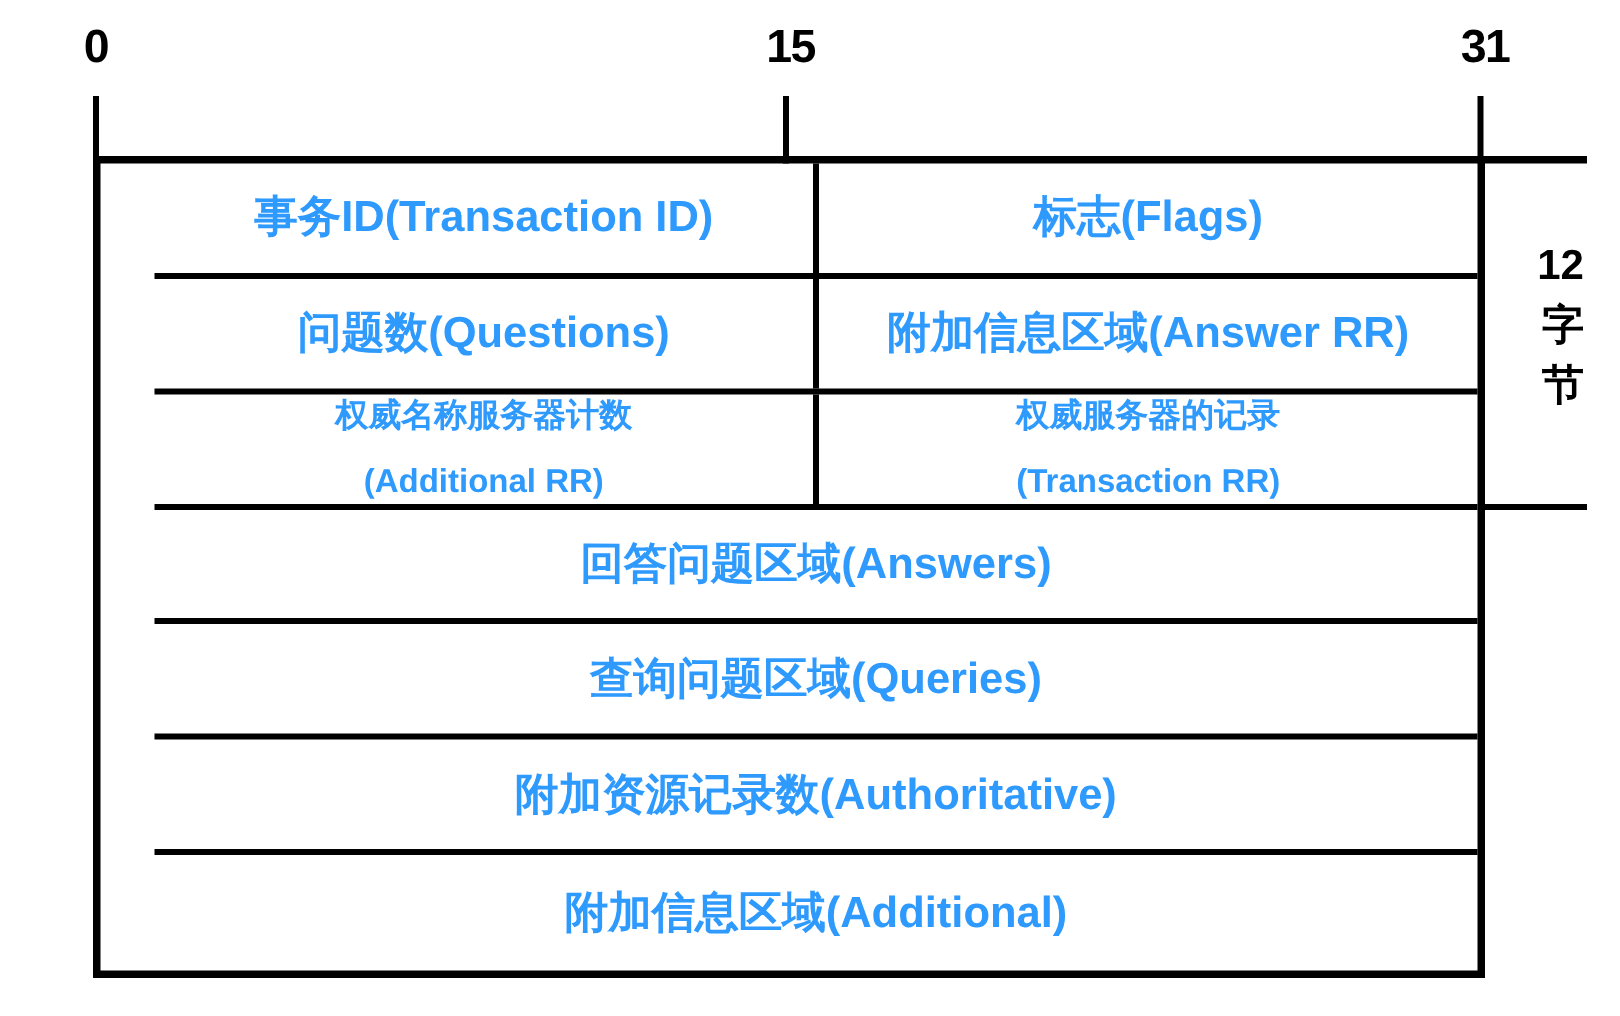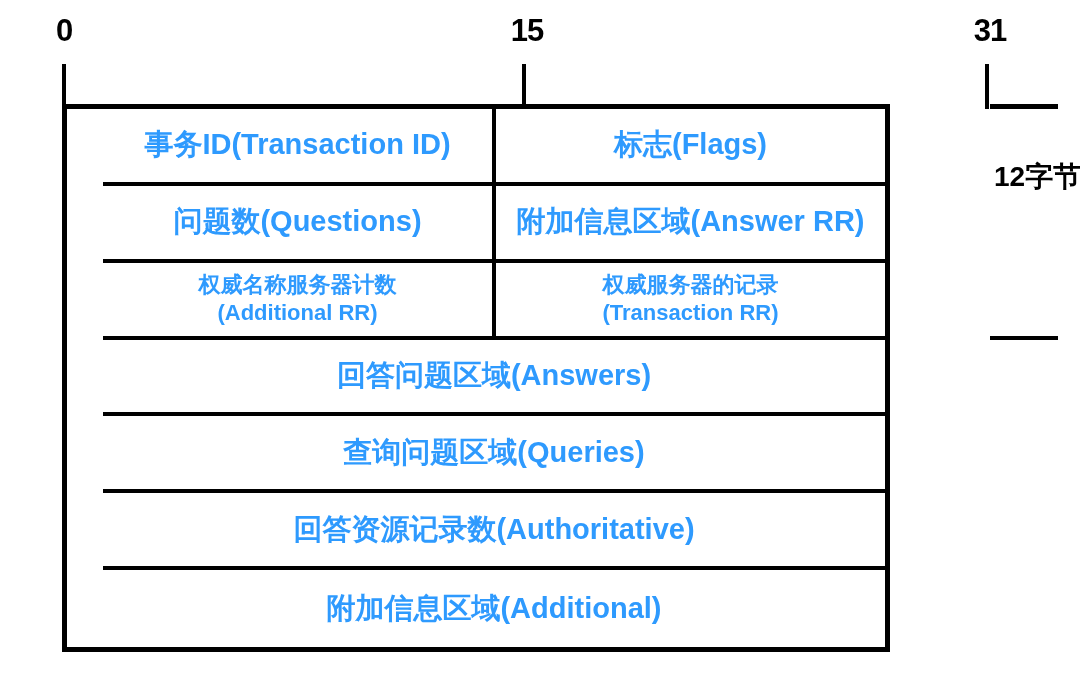--- a/index.html
+++ b/index.html
@@ -23,21 +23,21 @@
     letter-spacing:-1px;
   }
   .tick{
     position:absolute; top:64px;
     width:4px; height:45px;
     background:var(--line);
   }
   
   .frame{
     position:absolute; left:62px; top:104px;
-    width:828px; height:548px;
+    width:928px; height:548px;
     border:5px solid var(--line);
     box-sizing:border-box;
     display:grid;
     grid-template-rows:repeat(7, 1fr);
     padding-left:36px;
   }
   .row{
     display:flex;
     border-bottom:4px solid var(--line);
     box-sizing:border-box;
@@ -48,38 +48,38 @@
     flex:1;
     display:flex; flex-direction:column;
     align-items:center; justify-content:center;
     color:var(--blue);
     font-weight:bold;
     box-sizing:border-box;
     text-align:center;
   }
   .cell.left{ border-right:4px solid var(--line); }
   .fs-lg{ font-size:29px; }
-  .fs-sm{ font-size:22px; line-height:1.3; }
+  .fs-sm{ font-size:22px; line-height:1.3;justify-content:space-between; }
   .section{
     display:flex;
     border-bottom:4px solid var(--line);
     box-sizing:border-box;
     min-height:0;
   }
   .section:last-child{ border-bottom:none; }
   
   .ext-line{
     position:absolute; left:990px; width:68px;
     background:var(--line);
   }
   .ext-top{ top:104px; height:5px; }
   .ext-bottom{ top:336px; height:4px; }
   .byte-label{
     position:absolute; left:994px; top:157px; width:62px;
-    display:flex; flex-direction:row; align-items:flex-end;
+    display:flex; flex-direction:column; align-items:flex-end;
     font-size:28px; font-weight:bold; color:var(--line);
     line-height:1.42;
   }
 </style>
 </head>
 <body>
 
 <div class="canvas">
 
   <span class="axis-label" style="left:64px">0</span>
@@ -128,21 +128,21 @@
     </div>
 
     <div class="section">
       <div class="cell fs-lg">
         <span>查询问题区域(Queries)</span>
       </div>
     </div>
 
     <div class="section">
       <div class="cell fs-lg">
-        <span>回答资源记录数(Authoritative)</span>
+        <span>附加资源记录数(Authoritative)</span>
       </div>
     </div>
 
     <div class="section">
       <div class="cell fs-lg">
         <span>附加信息区域(Additional)</span>
       </div>
     </div>
 
   </div>

